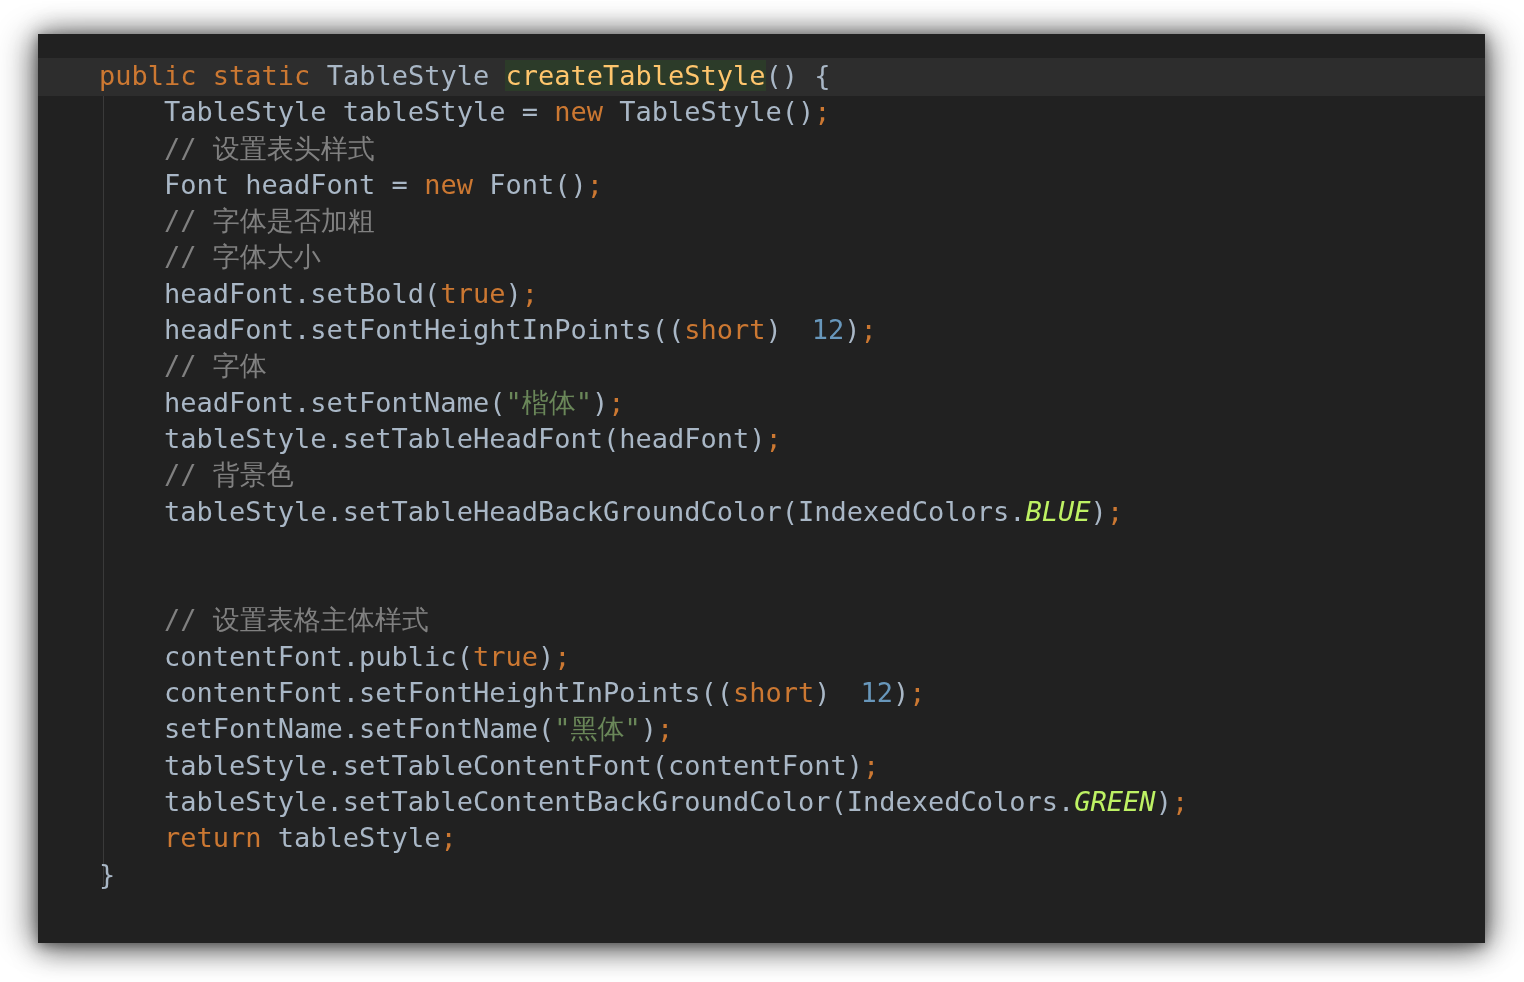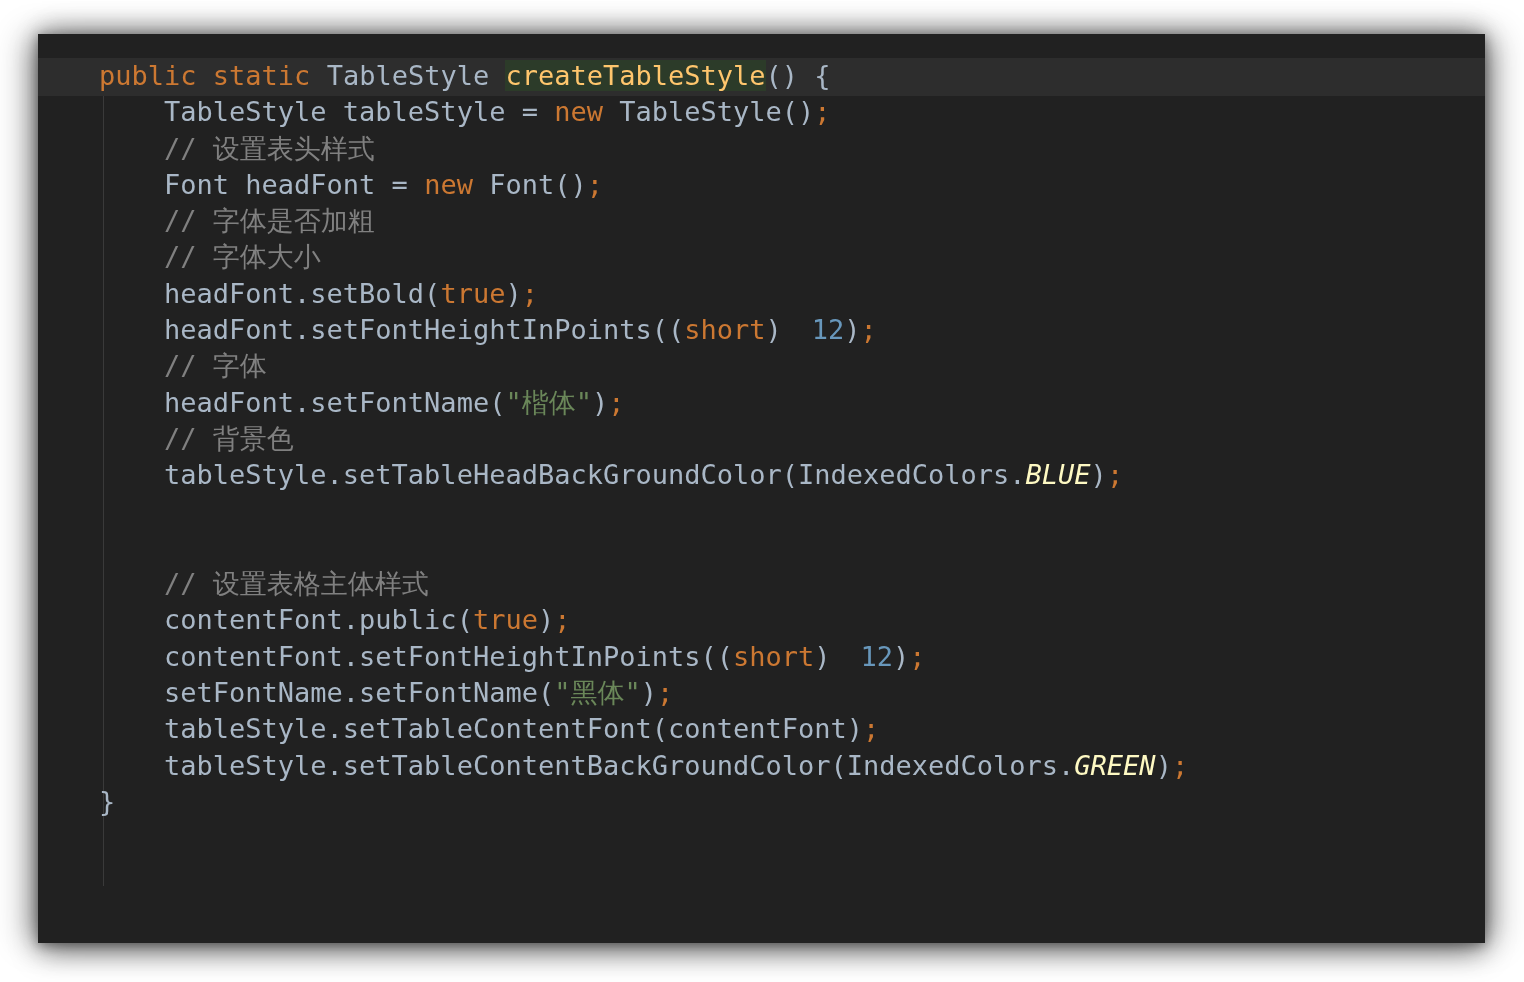--- a/index.html
+++ b/index.html
@@ -90,21 +90,21 @@
   }
 
   
   .kw        { color: #cc7832; }
   .ident     { color: #a9b7c6; }
   .punct     { color: #a9b7c6; }
   .semi      { color: #cc7832; }
   .comment   { color: #808080; }
   .str       { color: #6a8759; }
   .num       { color: #6897bb; margin-left: 30px; }
-  .const     { color: #fef9c3; font-style: italic; }
+  .const     { color: #bef264; font-style: italic; }
   .methodsel { color: #ffc66d; }
 
   
   .selection {
     background: #214283;
     background: #2c3b29;
   }
 
   
   .caret {
@@ -133,28 +133,30 @@
         <div class="code-line"><span class="kw">public</span><span class="punct"> </span><span class="kw">static</span><span class="punct"> </span><span class="ident">TableStyle</span><span class="punct"> </span><span class="caret"></span><span class="methodsel selection">createTableStyle</span><span class="punct">() {</span></div>
         <div class="code-line"><span class="punct">    </span><span class="ident">TableStyle tableStyle = </span><span class="kw">new</span><span class="ident"> TableStyle()</span><span class="semi">;</span></div>
         <div class="code-line"><span class="punct">    </span><span class="comment">// 设置表头样式</span></div>
         <div class="code-line"><span class="punct">    </span><span class="ident">Font headFont = </span><span class="kw">new</span><span class="ident"> Font()</span><span class="semi">;</span></div>
         <div class="code-line"><span class="punct">    </span><span class="comment">// 字体是否加粗</span></div>
         <div class="code-line"><span class="punct">    </span><span class="comment">// 字体大小</span></div>
         <div class="code-line"><span class="punct">    </span><span class="ident">headFont.setBold(</span><span class="kw">true</span><span class="ident">)</span><span class="semi">;</span></div>
         <div class="code-line"><span class="punct">    </span><span class="ident">headFont.setFontHeightInPoints((</span><span class="kw">short</span><span class="ident">)</span><span class="num">12</span><span class="ident">)</span><span class="semi">;</span></div>
         <div class="code-line"><span class="punct">    </span><span class="comment">// 字体</span></div>
         <div class="code-line"><span class="punct">    </span><span class="ident">headFont.setFontName(</span><span class="str">"楷体"</span><span class="ident">)</span><span class="semi">;</span></div>
+        <div class="code-line"><span class="punct">    </span><span class="ident">tableStyle.setTableHeadFont(headFont)</span><span class="semi">;</span></div>
         <div class="code-line"><span class="punct">    </span><span class="comment">// 背景色</span></div>
         <div class="code-line"><span class="punct">    </span><span class="ident">tableStyle.setTableHeadBackGroundColor(IndexedColors.</span><span class="const">BLUE</span><span class="ident">)</span><span class="semi">;</span></div>
         <div class="code-line">&nbsp;</div>
         <div class="code-line">&nbsp;</div>
         <div class="code-line"><span class="punct">    </span><span class="comment">// 设置表格主体样式</span></div>
         <div class="code-line"><span class="punct">    </span><span class="ident">contentFont.public(</span><span class="kw">true</span><span class="ident">)</span><span class="semi">;</span></div>
         <div class="code-line"><span class="punct">    </span><span class="ident">contentFont.setFontHeightInPoints((</span><span class="kw">short</span><span class="ident">)</span><span class="num">12</span><span class="ident">)</span><span class="semi">;</span></div>
         <div class="code-line"><span class="punct">    </span><span class="ident">setFontName.setFontName(</span><span class="str">"黑体"</span><span class="ident">)</span><span class="semi">;</span></div>
         <div class="code-line"><span class="punct">    </span><span class="ident">tableStyle.setTableContentFont(contentFont)</span><span class="semi">;</span></div>
         <div class="code-line"><span class="punct">    </span><span class="ident">tableStyle.setTableContentBackGroundColor(IndexedColors.</span><span class="const">GREEN</span><span class="ident">)</span><span class="semi">;</span></div>
+        <div class="code-line"><span class="punct">    </span><span class="kw">return</span><span class="ident"> tableStyle</span><span class="semi">;</span></div>
         <div class="code-line"><span class="punct">}</span></div>
       </div>
 
   </div>
 
 </div>
 
 </body></html>

